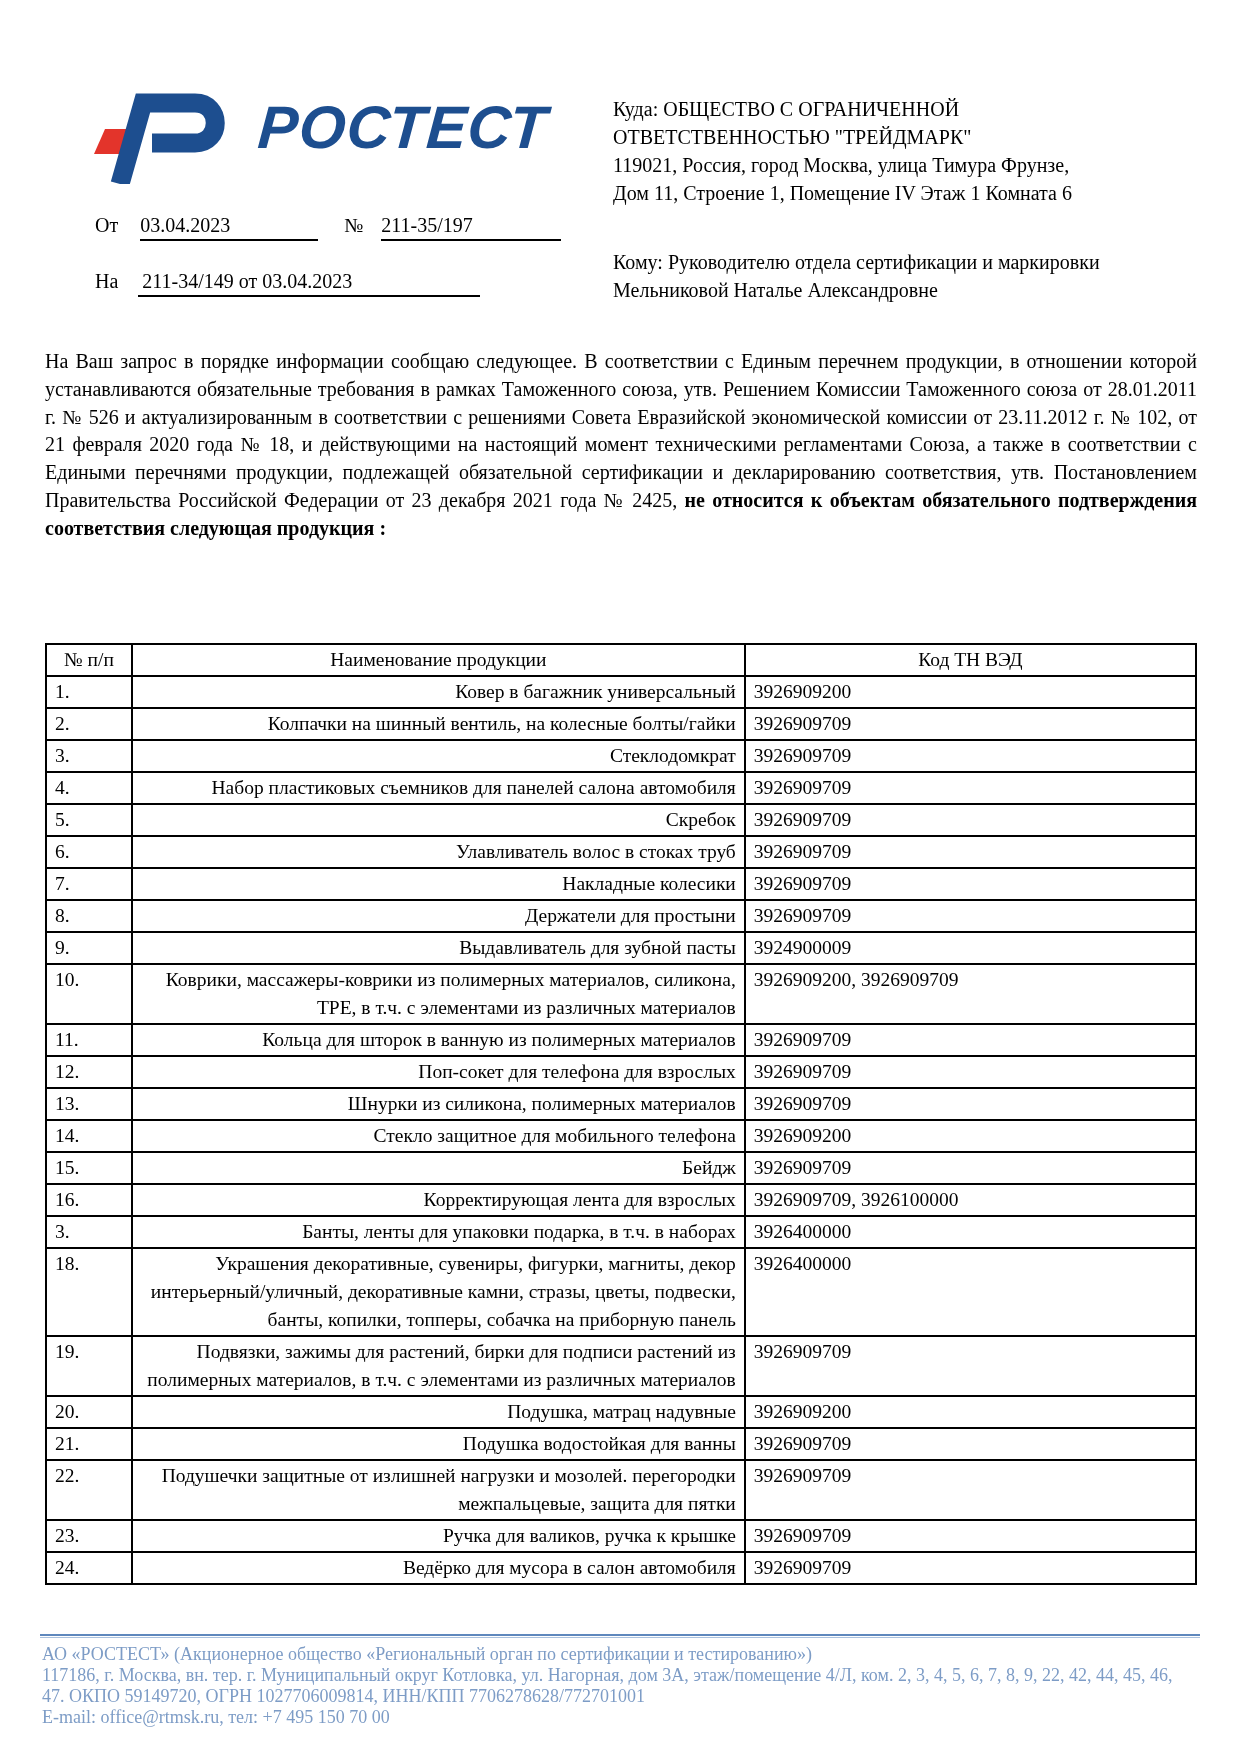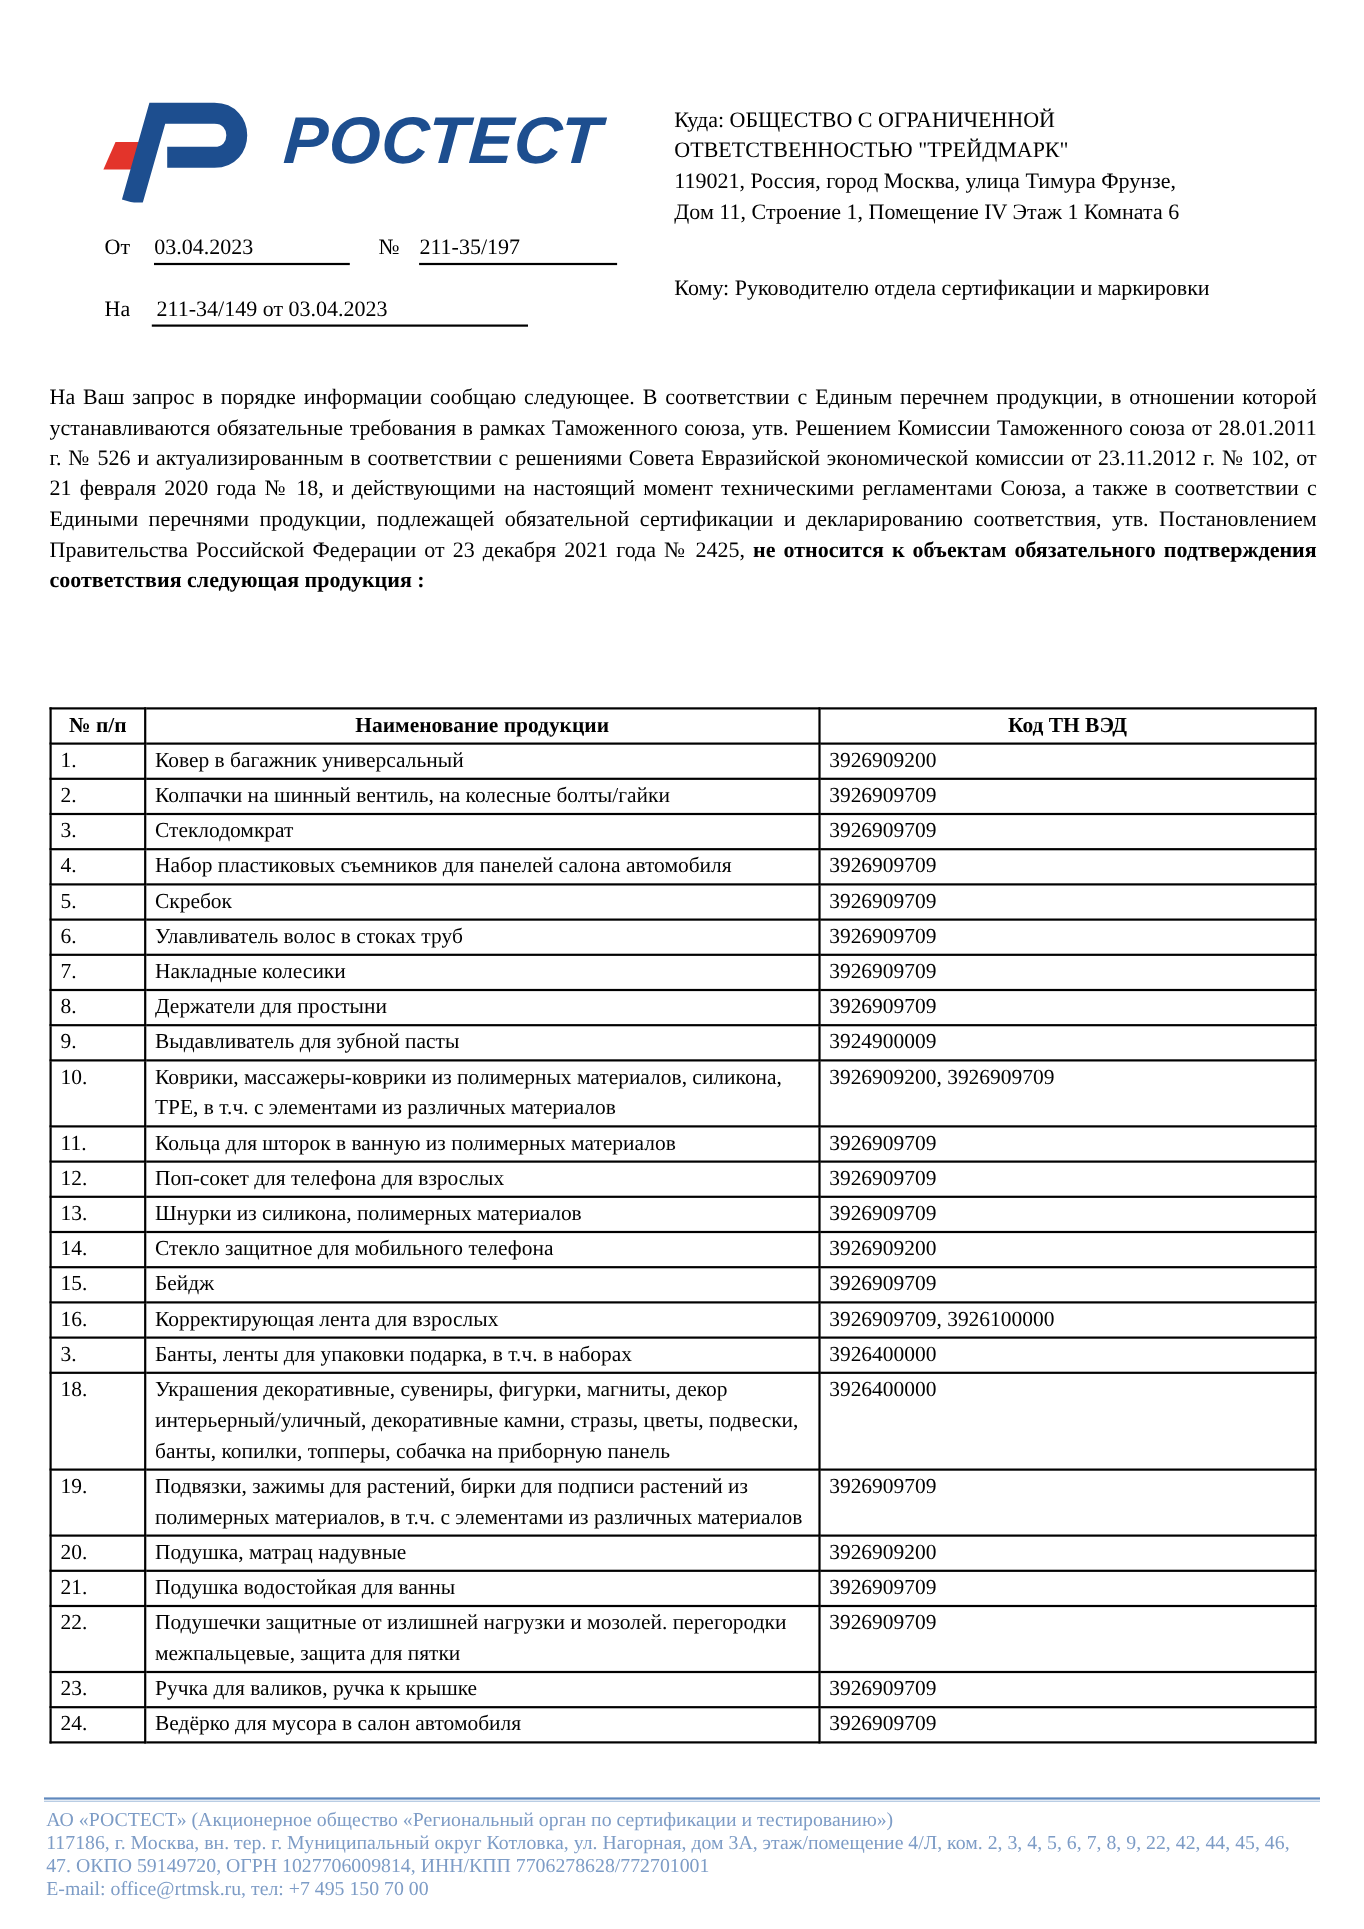--- a/index.html
+++ b/index.html
@@ -81,26 +81,26 @@
     width: 1152px;
     border-collapse: collapse;
     font-size: 19.5px;
   }
   .tbl th, .tbl td {
     border: 2px solid #000;
     line-height: 28px;
     padding: 1px 8px;
     vertical-align: top;
   }
-  .tbl th { font-weight: bold; text-align: center; }
+  .tbl th { font-weight: normal; text-align: center; }
   .col-num  { width: 86px; }
   .col-name { width: 614px; }
   .col-code { width: 452px; }
   .tbl td.cell-num  { text-align: left; }
-  .tbl td.cell-name { text-align: left; }
+  .tbl td.cell-name { text-align: right; }
   .tbl td.cell-code { text-align: left; }
 
   
   .footer-rule {
     position: absolute;
     left: 40px;
     top: 1634px;
     width: 1160px;
     height: 4px;
     border-top: 2px solid #5f88bd;
@@ -137,20 +137,21 @@
     <span>На</span><span class="u-line u-on">211-34/149 от 03.04.2023</span>
   </div>
 
   <div class="addr-block addr-kuda">
     <div>Куда: ОБЩЕСТВО С ОГРАНИЧЕННОЙ ОТВЕТСТВЕННОСТЬЮ "ТРЕЙДМАРК"</div>
     <div>119021, Россия, город Москва, улица Тимура Фрунзе, Дом 11, Строение 1, Помещение IV Этаж 1 Комната 6</div>
   </div>
 
   <div class="addr-block addr-komu">
     <div>Кому: Руководителю отдела сертификации и маркировки</div>
+    <div>Мельниковой Наталье Александровне</div>
   </div>
 
   <div class="body-par">
     <span>На Ваш запрос в порядке информации сообщаю следующее. В соответствии с Единым перечнем продукции, в отношении которой устанавливаются обязательные требования в рамках Таможенного союза, утв. Решением Комиссии Таможенного союза от 28.01.2011 г. № 526 и актуализированным в соответствии с решениями Совета Евразийской экономической комиссии от 23.11.2012 г. № 102, от 21 февраля 2020 года № 18, и действующими на настоящий момент техническими регламентами Союза, а также в соответствии с Едиными перечнями продукции, подлежащей обязательной сертификации и декларированию соответствия, утв. Постановлением Правительства Российской Федерации от 23 декабря 2021 года № 2425, </span><b>не относится к объектам обязательного подтверждения соответствия следующая продукция :</b>
   </div>
 
   <table class="tbl">
     <thead>
       <tr>
         <th class="col-num">№ п/п</th>

